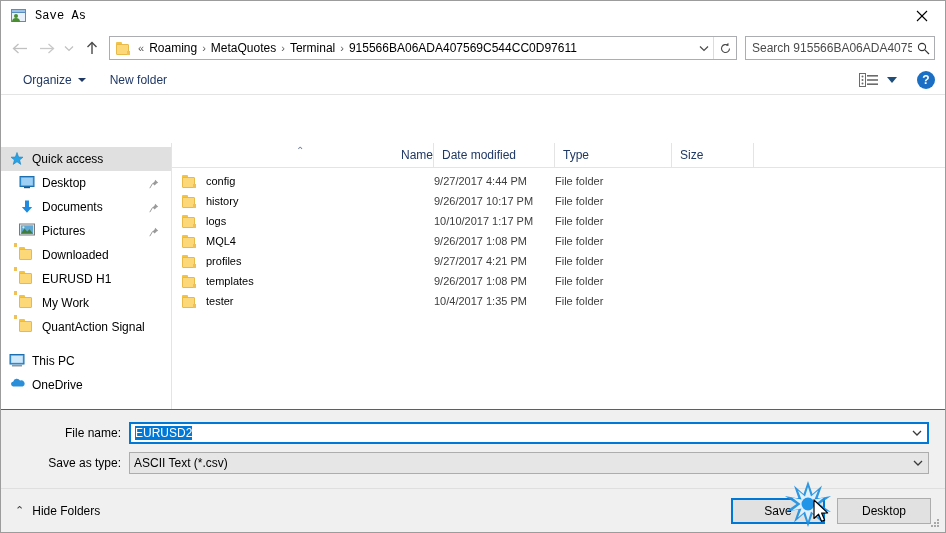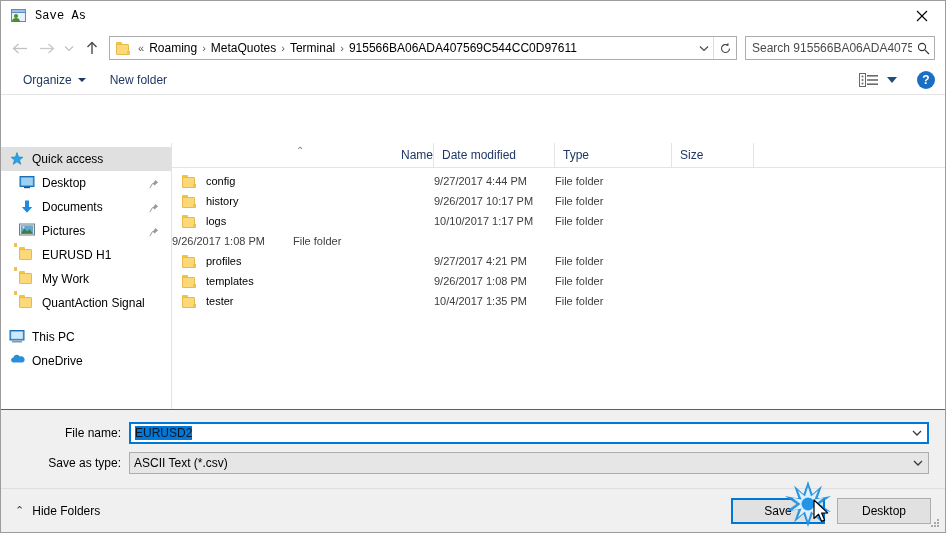--- a/index.html
+++ b/index.html
@@ -414,21 +414,21 @@
   }
   .combo-text {
     flex: 1 1 auto;
     font-size: 12px;
     padding-left: 4px;
     white-space: nowrap;
     overflow: hidden;
   }
   .combo.filename .combo-text span.sel {
     background: #0078d7;
-    color: #0f172a;
+    color: #ffffff;
     padding: 1px 0;
   }
   .combo-arrow {
     width: 20px;
     flex: 0 0 20px;
     display: flex;
     align-items: center;
     justify-content: center;
   }
 
@@ -675,20 +675,26 @@
         </span>
         <span class="side-label">Pictures</span>
         <span class="pin">
           <svg width="10" height="10" viewBox="0 0 10 10">
             <path d="M6.2 0.8 L9.2 3.8 L7.6 4.4 L5.6 6.4 L3.6 4.4 L5.6 2.4 Z" fill="#9a9a9a"></path>
             <line x1="3.6" y1="4.4" x2="0.8" y2="9.2" stroke="#9a9a9a" stroke-width="1"></line>
           </svg>
         </span>
       </div>
 
+      <div class="side-item">
+        <span class="side-icon">
+          <span class="folder"><span class="tab"></span><span class="main"></span><span class="flap"></span></span>
+        </span>
+        <span class="side-label">Downloaded</span>
+      </div>
 
       <div class="side-item">
         <span class="side-icon">
           <span class="folder"><span class="tab"></span><span class="main"></span><span class="flap"></span></span>
         </span>
         <span class="side-label">EURUSD H1</span>
       </div>
 
       <div class="side-item">
         <span class="side-icon">
@@ -773,20 +779,28 @@
                 <span class="main"></span>
                 <span class="flap"></span>
               </span>
             <span>logs</span>
           </span>
           <span class="cell-date">10/10/2017 1:17 PM</span>
           <span class="cell-type">File folder</span>
           <span class="cell-size"></span>
         </div>
         <div class="row">
+          <span class="cell-name">
+            <span class="folder">
+                <span class="tab"></span>
+                <span class="main"></span>
+                <span class="flap"></span>
+              </span>
+            <span>MQL4</span>
+          </span>
           <span class="cell-date">9/26/2017 1:08 PM</span>
           <span class="cell-type">File folder</span>
           <span class="cell-size"></span>
         </div>
         <div class="row">
           <span class="cell-name">
             <span class="folder">
                 <span class="tab"></span>
                 <span class="main"></span>
                 <span class="flap"></span>

